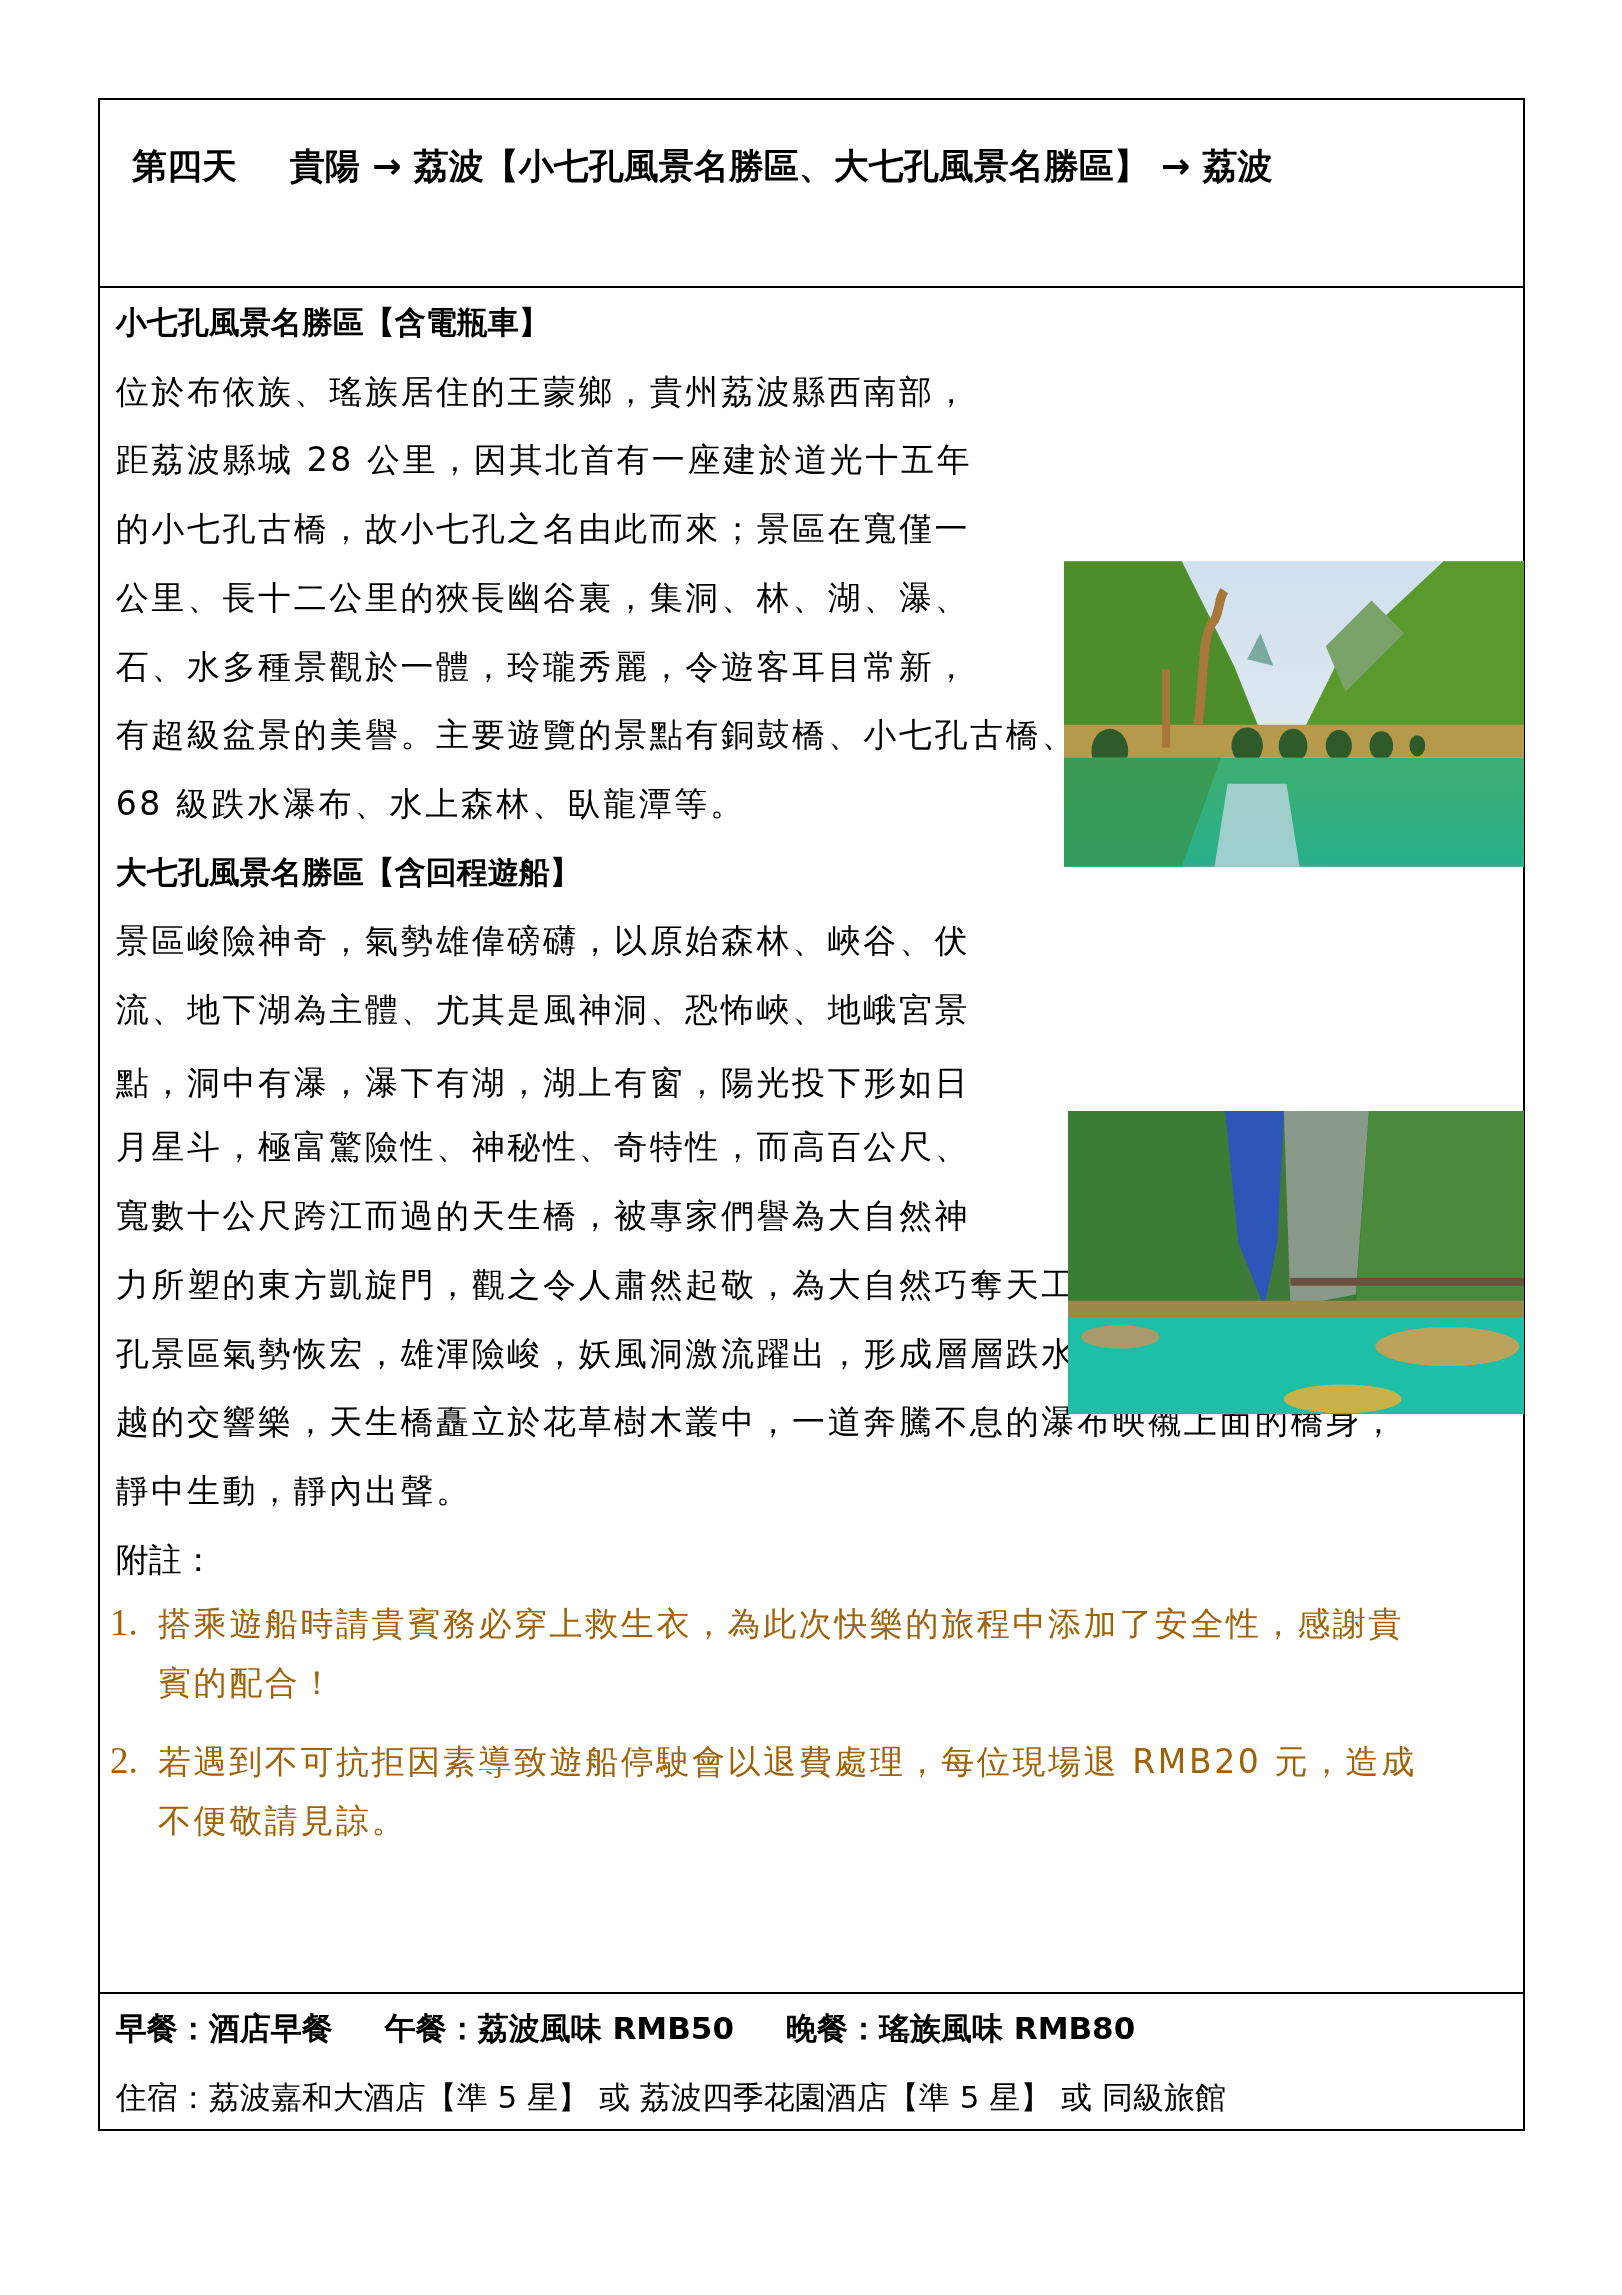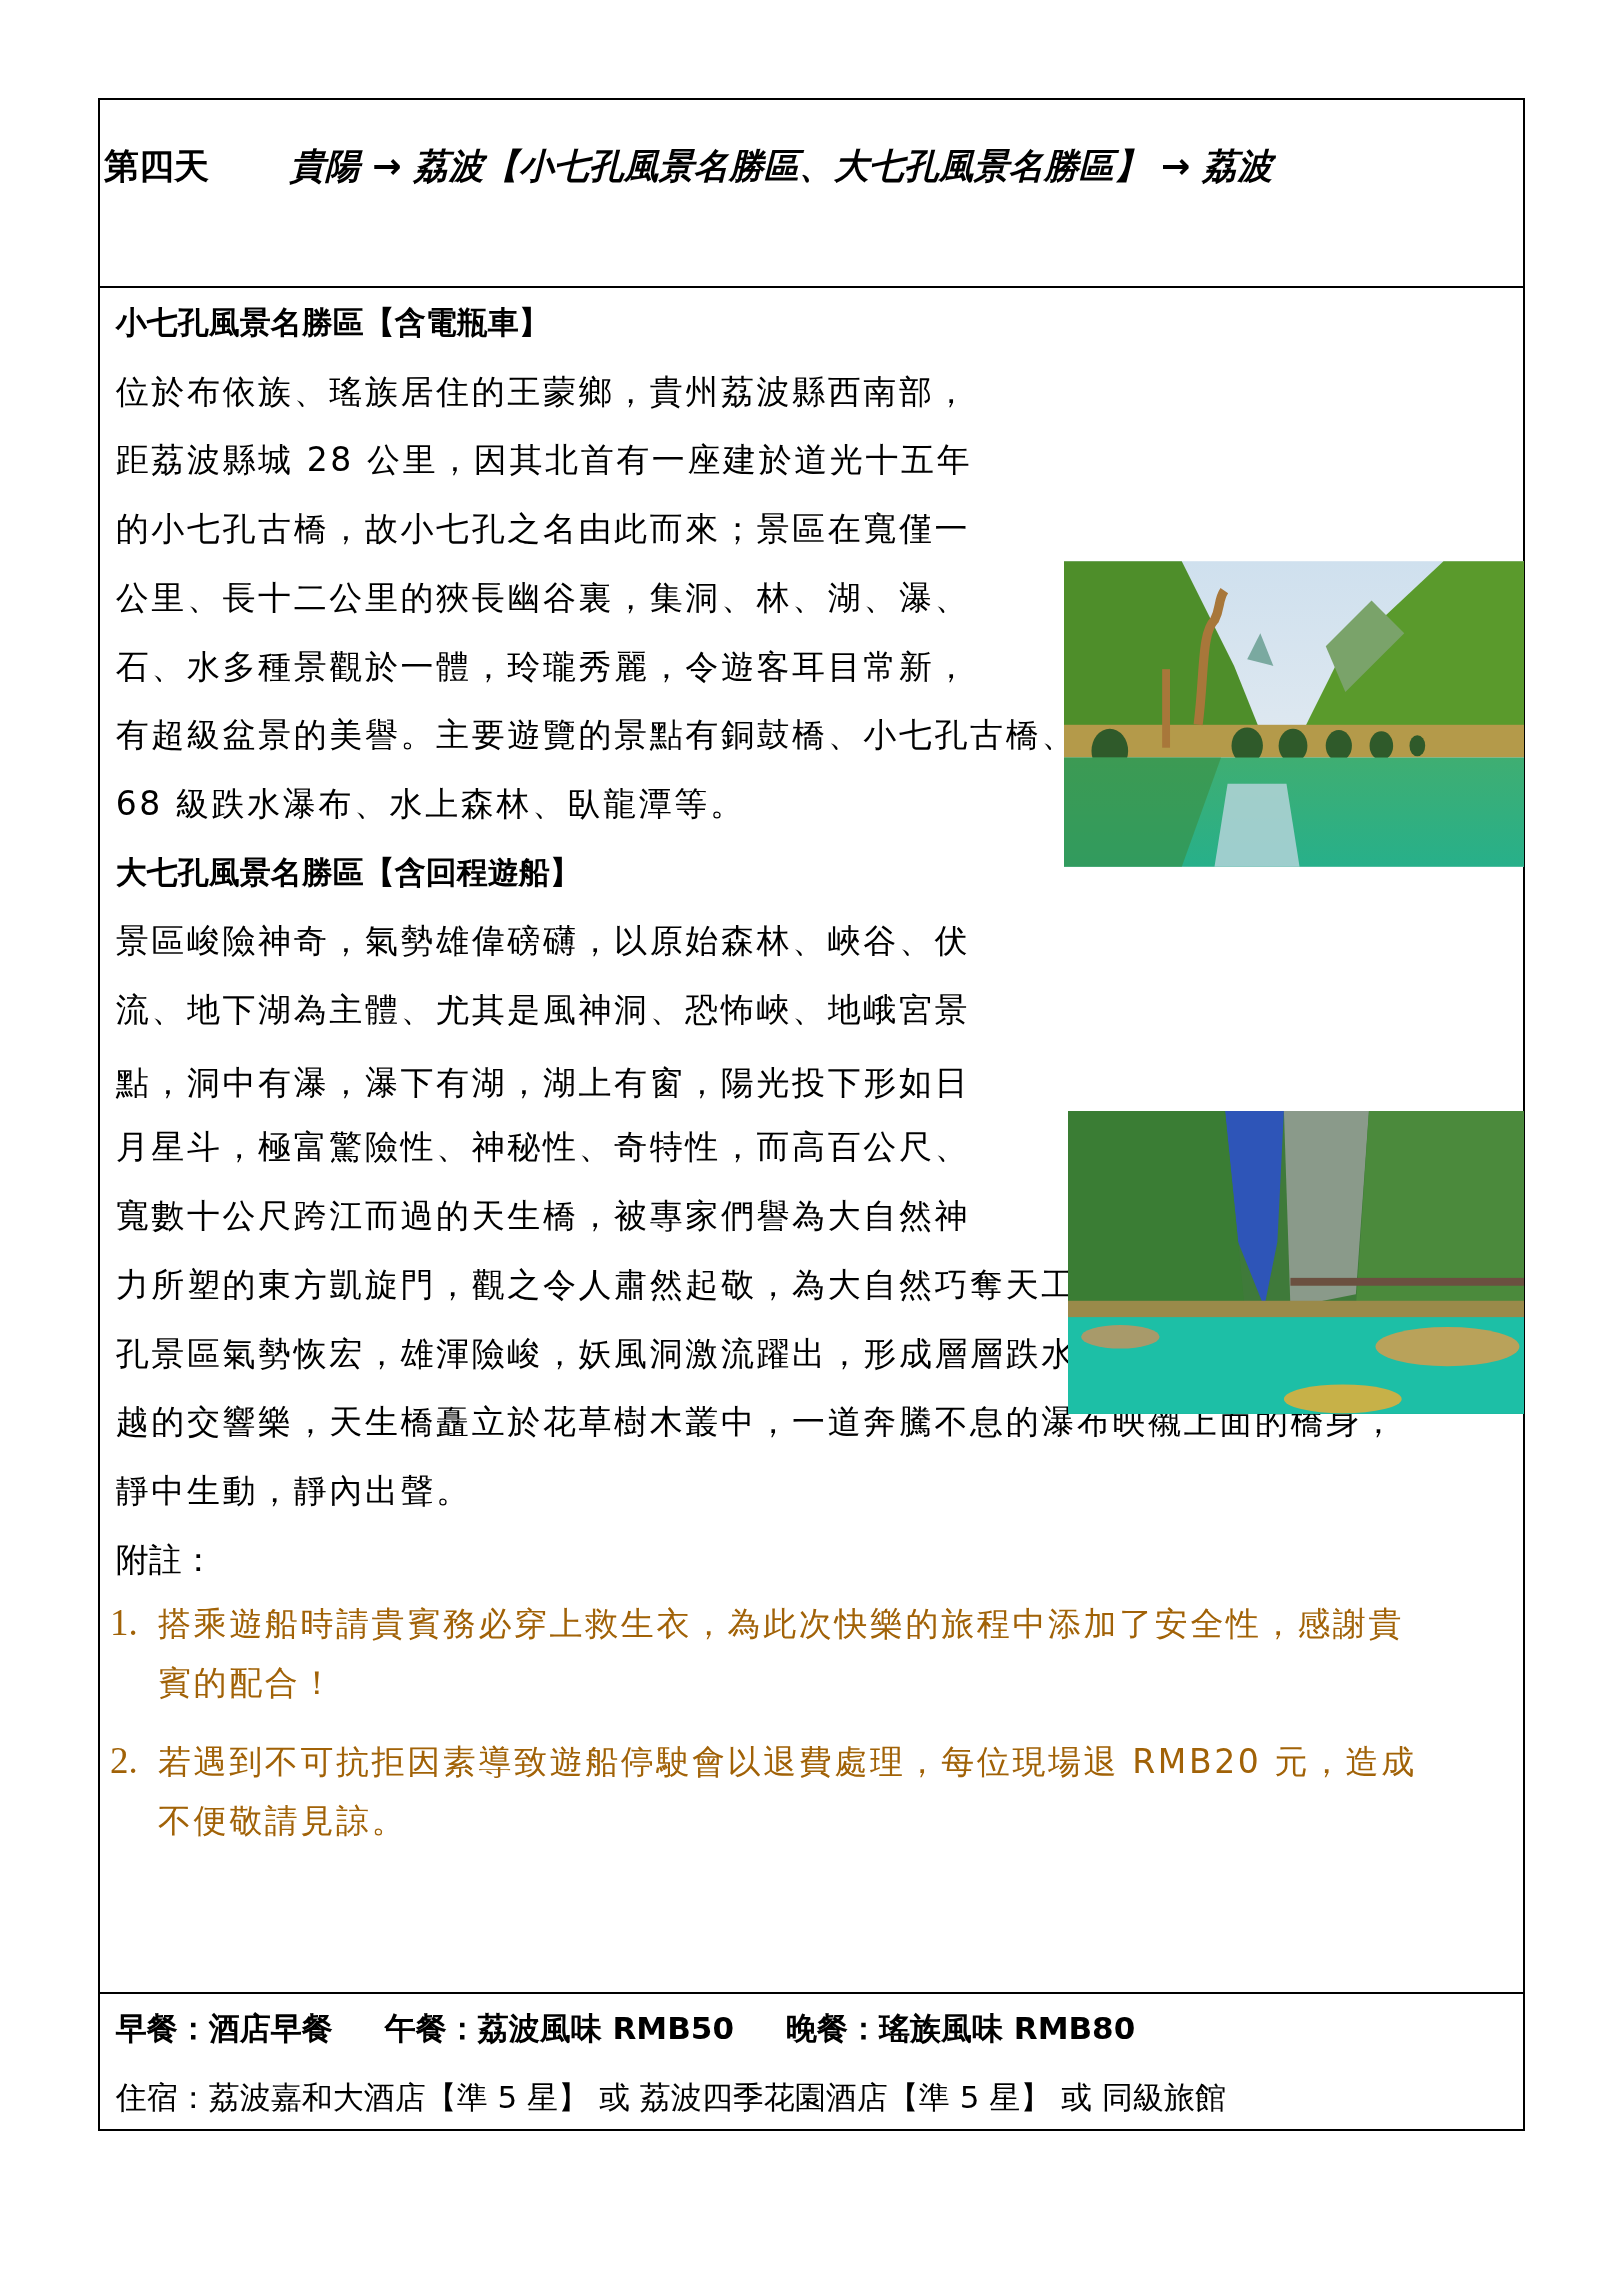--- a/index.html
+++ b/index.html
@@ -12,27 +12,27 @@
     position: absolute; left: 98px; top: 98px;
     width: 1427px; box-sizing: border-box;
     border: 2.6px solid #000;
   }
   .row { position: relative; box-sizing: border-box; }
   .row + .row { border-top: 2.6px solid #000; }
 
   
   .row-header { height: 186px; }
   .day-label {
-    position: absolute; left: 4px; top: 34px;
+    position: absolute; left: 32px; top: 34px;
     font-size: 35px; font-weight: bold; line-height: 65px;
   }
   .route-title {
     position: absolute; left: 190px; top: 34px; width: 1217px;
     font-size: 35px; font-weight: bold; line-height: 65px;
-    text-align: justify; text-align-last: left; font-style: italic;
+    text-align: justify; text-align-last: left;
   }
 
   
   .row-body { height: 1706px; }
   .section-title {
     position: absolute; left: 15.7px;
     font-size: 31px; font-weight: bold; line-height: 69px;
   }
   .para {
     position: absolute; left: 15.7px;

